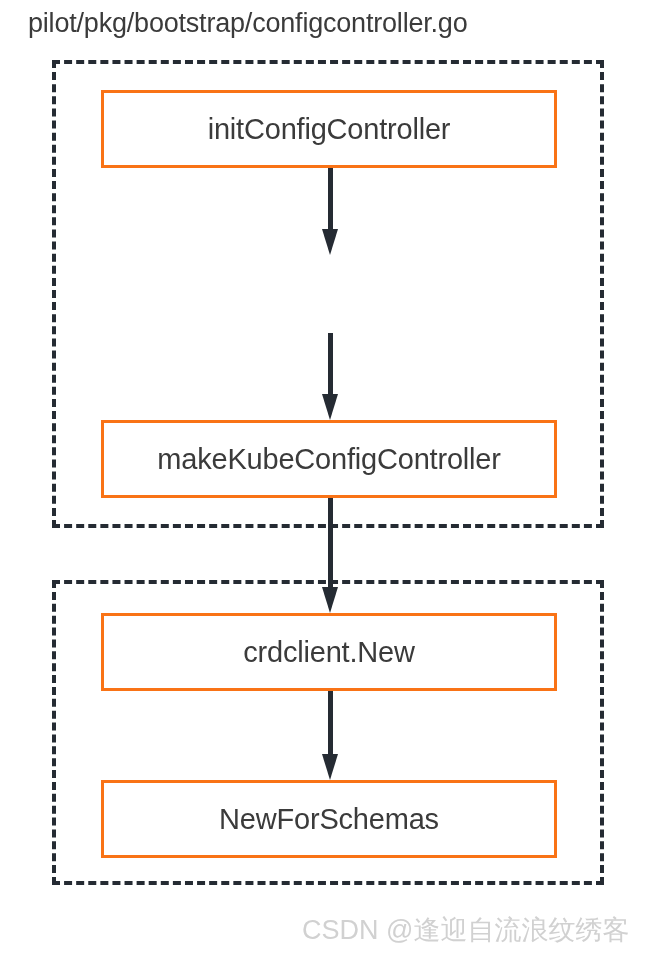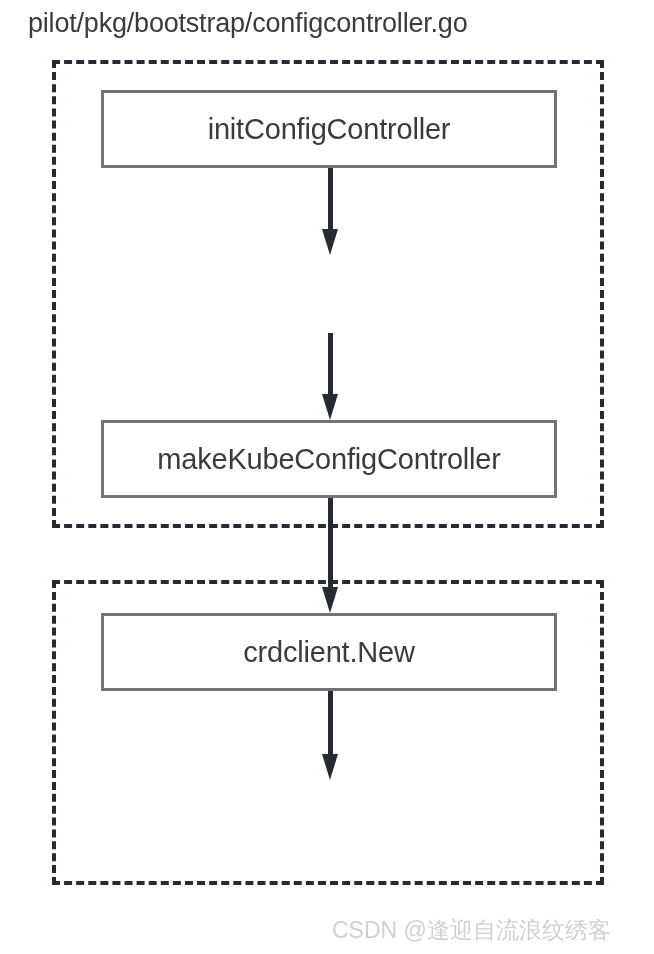--- a/index.html
+++ b/index.html
@@ -59,21 +59,21 @@
     height: 305px;
   }
 
   
   .node {
     position: absolute;
     left: 101px;
     width: 456px;
     height: 78px;
     box-sizing: border-box;
-    border: 3px solid #737373;
+    border: 3px solid #f97316;
     background: #ffffff;
     display: flex;
     align-items: center;
     justify-content: center;
     font-size: 29px;
     color: #3b3b3b;
     letter-spacing: -0.2px;
     white-space: nowrap;
   }
   .node-1 { top: 90px; }
@@ -110,23 +110,23 @@
   .arrow-2 { top: 333px; height: 87px; }
   .arrow-2 .shaft { height: 61px; }
   .arrow-3 { top: 498px; height: 115px; }
   .arrow-3 .shaft { height: 89px; }
   .arrow-4 { top: 691px; height: 89px; }
   .arrow-4 .shaft { height: 63px; }
 
   
   .watermark {
     position: absolute;
-    left: 332px;
+    left: 302px;
     top: 916px;
-    font-size: 23px;
+    font-size: 27px;
     line-height: 28px;
     color: #c9c9c9;
     opacity: 0.85;
     white-space: nowrap;
     pointer-events: none;
   }
 </style>
 </head>
 <body>
 
@@ -138,20 +138,21 @@
 
   <div class="group bottom-group"></div>
 
   <div class="node node-1">initConfigController</div>
 
 
   <div class="node node-3">makeKubeConfigController</div>
 
   <div class="node node-4">crdclient.New</div>
 
+  <div class="node node-5">NewForSchemas</div>
 
   <div class="arrow arrow-1">
     <div class="shaft"></div>
     <div class="head"></div>
   </div>
 
   <div class="arrow arrow-2">
     <div class="shaft"></div>
     <div class="head"></div>
   </div>

